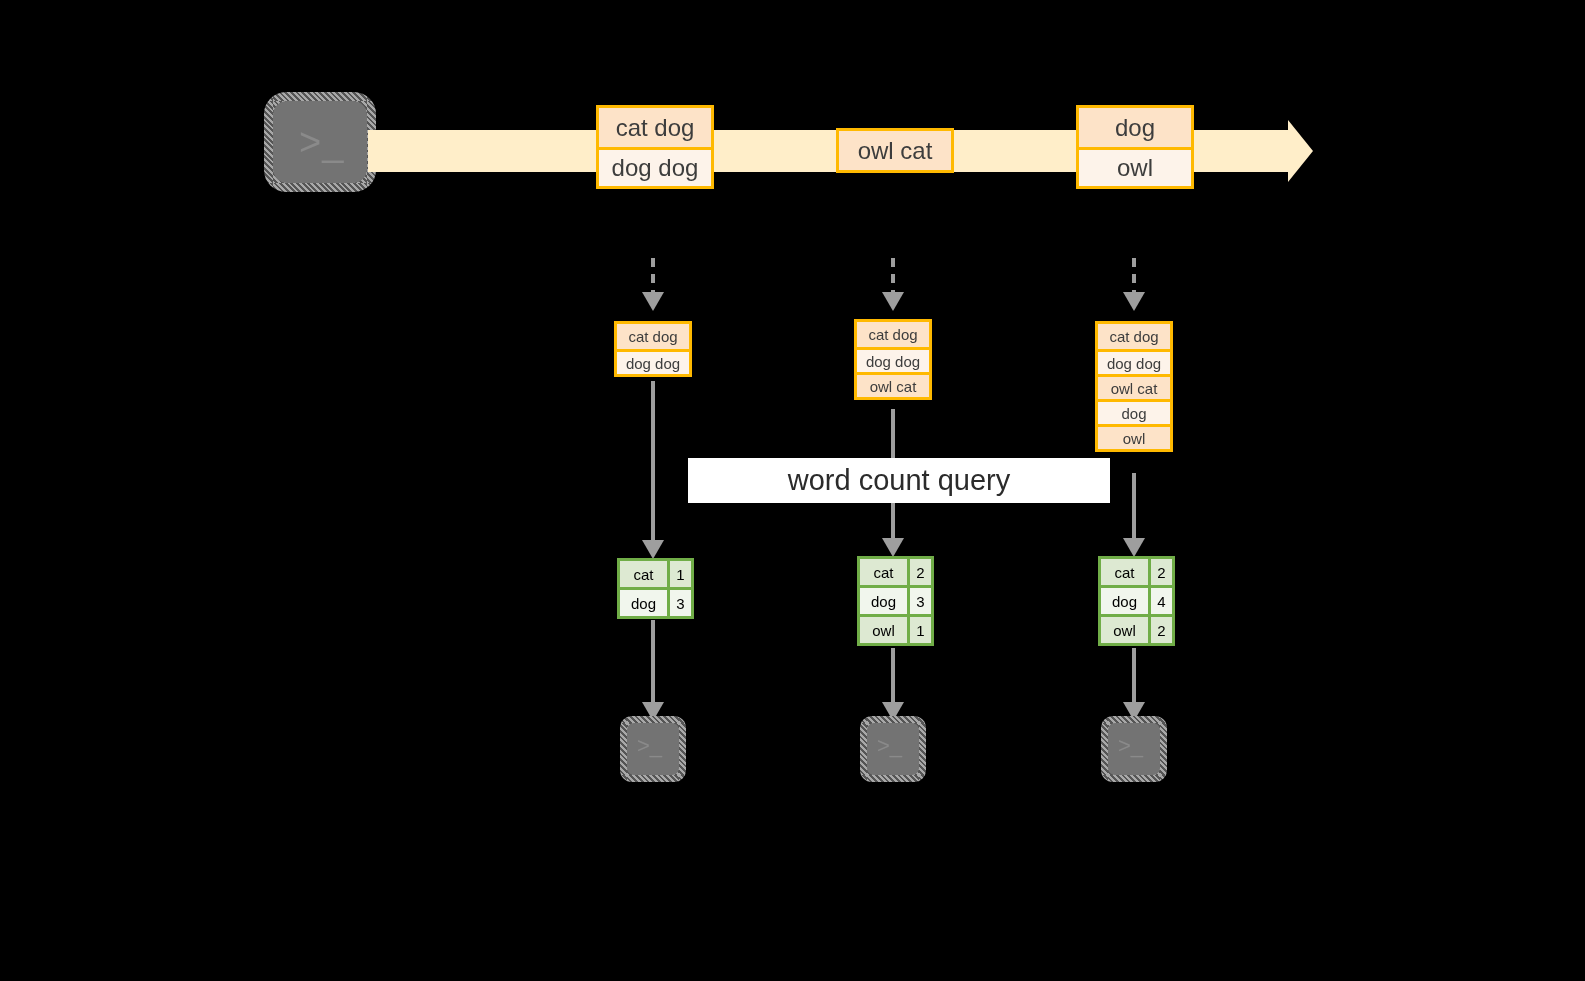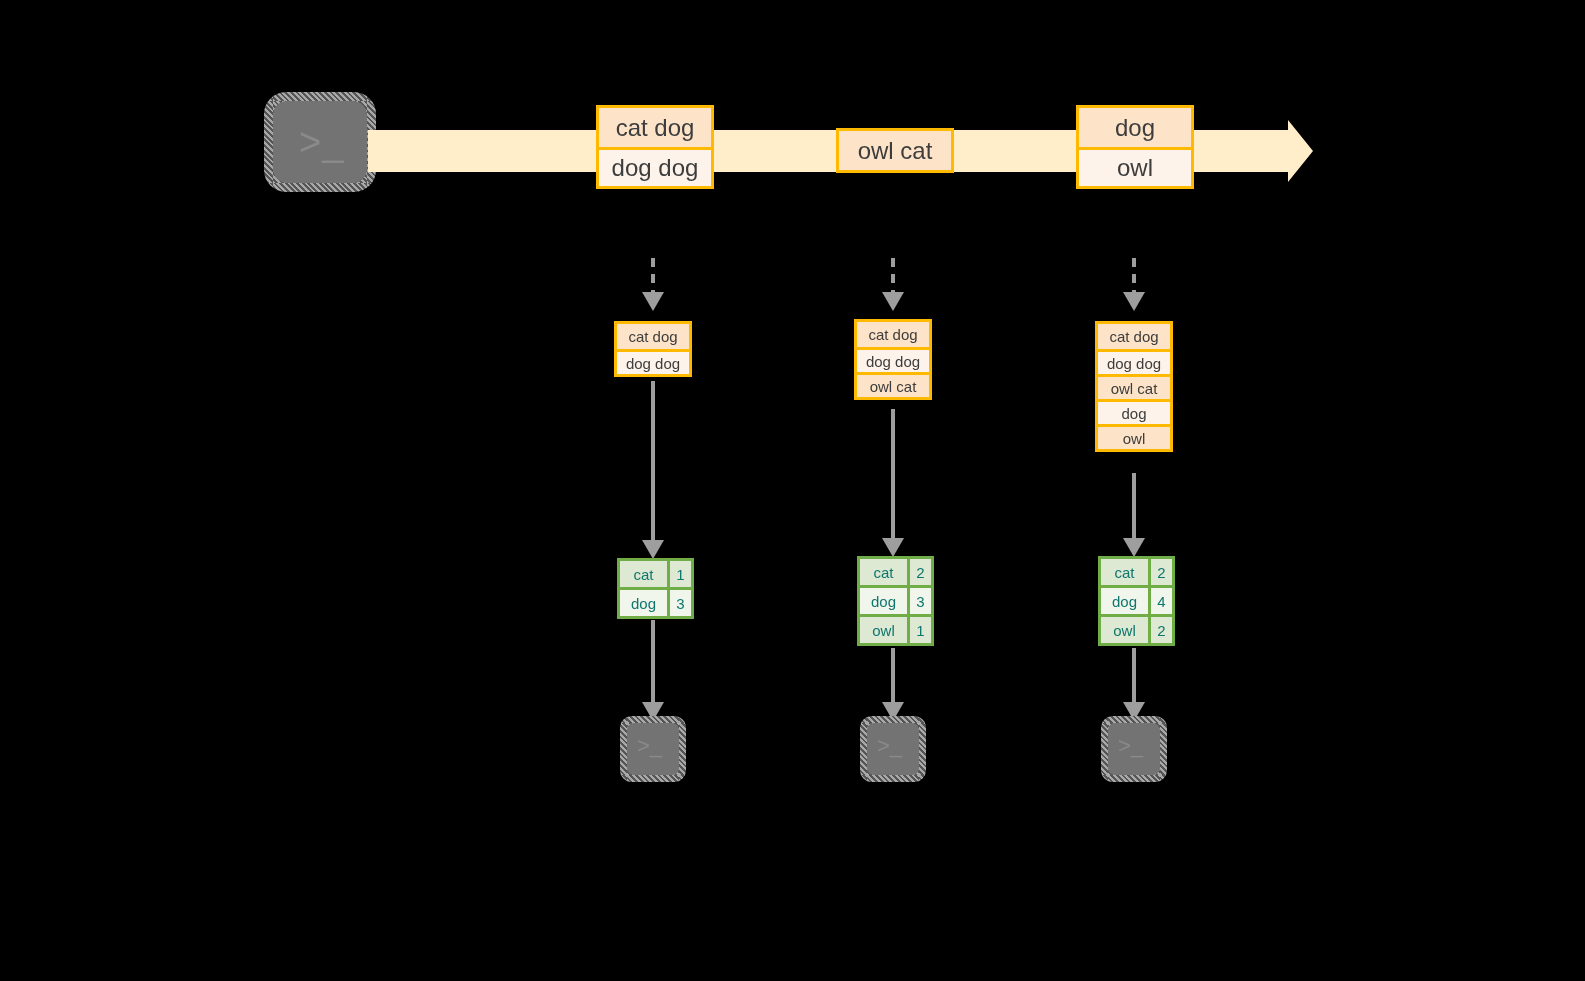--- a/index.html
+++ b/index.html
@@ -123,21 +123,21 @@
     height: 26px;
   }
   .restab .row + .row { border-top: 3px solid #70ad47; }
   .restab .row .k,
   .restab .row .v {
     box-sizing: border-box;
     display: flex;
     align-items: center;
     justify-content: center;
     font-size: 15px;
-    color: #0f766e;
+    color: #000000;
   }
   .restab .row .k { width: 47px; }
   .restab .row .v { width: 24px; border-left: 3px solid #70ad47; }
   .restab .row.odd  .k, .restab .row.odd  .v { background: #dde9d2; }
   .restab .row.even .k, .restab .row.even .v { background: #f1f6ed; }
 
   
   .vline {
     position: absolute;
     width: 4px;
@@ -296,14 +296,15 @@
   </div>
 
   <div class="vline" style="left:1132px; top:648px; height:58px;"></div>
   <div class="vhead" style="left:1123px; top:702px;"></div>
 
   <div class="terminal small" style="left:1101px; top:716px;">
     <div class="tinner"></div>
     <div class="prompt">&gt;_</div>
   </div>
 
+  <div class="query-label">word count query</div>
 
 </div>
 
 </body></html>

